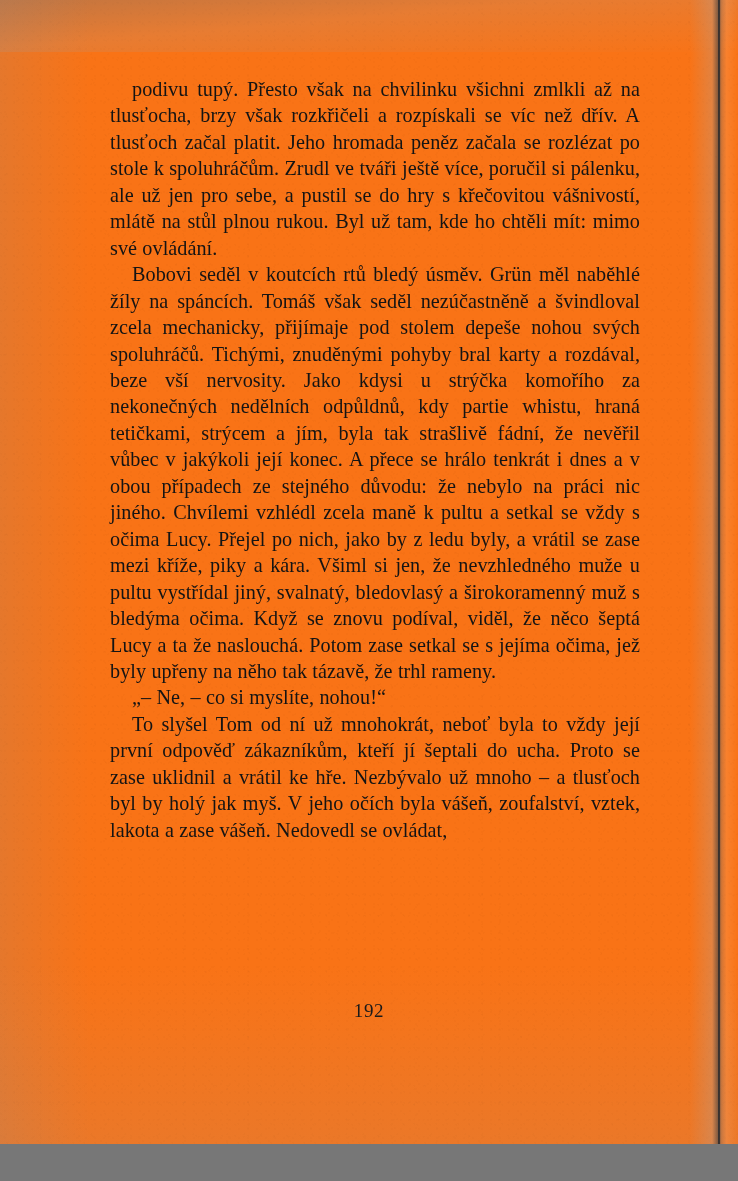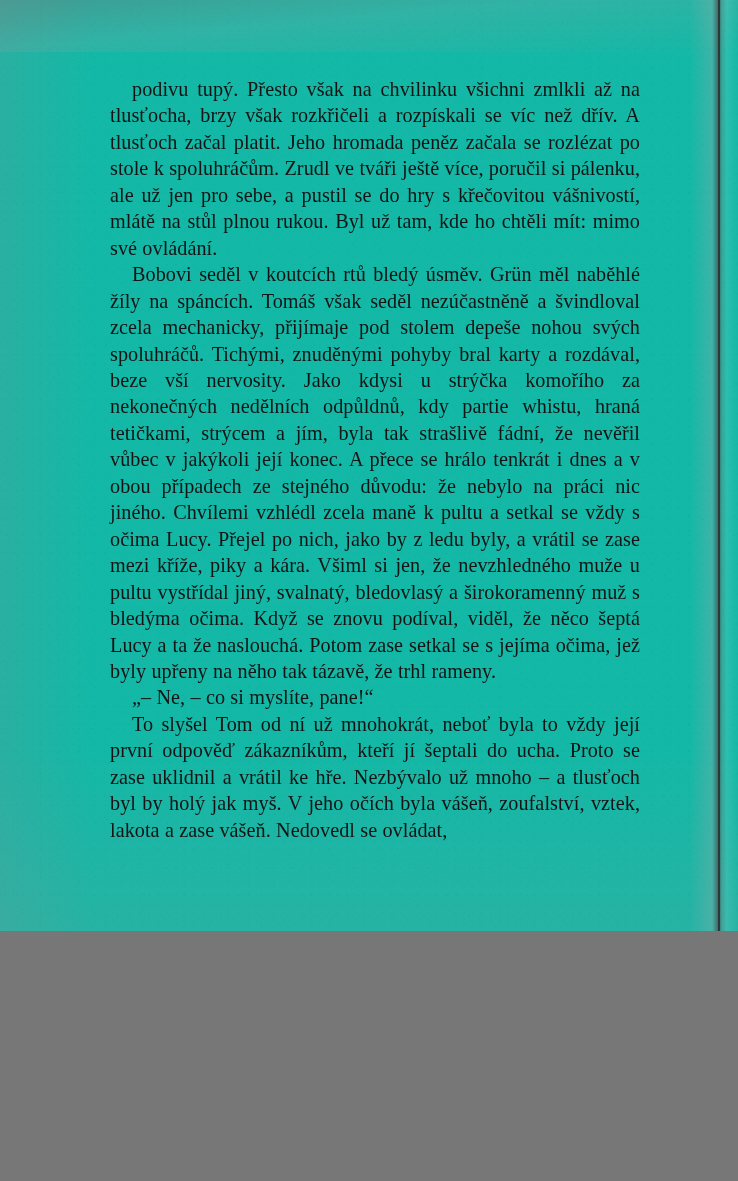--- a/index.html
+++ b/index.html
@@ -3,23 +3,23 @@
 <meta charset="utf-8">
 <style>
   html, body {
     margin: 0;
     padding: 0;
     background: #777;
   }
   .page {
     position: relative;
     width: 738px;
-    height: 931px;
+    height: 1144px;
     overflow: hidden;
-    background: #14b8a6;
+    background: #f97316;
     font-family: "Liberation Serif", "DejaVu Serif", serif;
     color: #141414;
   }
 
   
   .paper-grain {
     position: absolute;
     inset: 0;
     pointer-events: none;
     opacity: .5;
@@ -117,18 +117,19 @@
   <div class="paper-grain"></div>
   <div class="top-shade"></div>
   <div class="left-shade"></div>
   <div class="bottom-shade"></div>
   <div class="edge-shadow"></div>
   <div class="edge-line"></div>
 
   <div class="textblock">
     <p class="para">podivu tupý. Přesto však na chvilinku všichni zmlkli až na tlusťocha, brzy však rozkřičeli a rozpískali se víc než dřív. A tlusťoch začal platit. Jeho hromada peněz začala se rozlézat po stole k spoluhráčům. Zrudl ve tváři ještě více, poručil si pálenku, ale už jen pro sebe, a pustil se do hry s křečovitou vášnivostí, mlátě na stůl plnou rukou. Byl už tam, kde ho chtěli mít: mimo své ovládání.</p>
     <p class="para">Bobovi seděl v koutcích rtů bledý úsměv. Grün měl naběhlé žíly na spáncích. Tomáš však seděl nezúčastněně a švindloval zcela mechanicky, přijímaje pod stolem depeše nohou svých spoluhráčů. Tichými, znuděnými pohyby bral karty a rozdával, beze vší nervosity. Jako kdysi u strýčka komořího za nekonečných nedělních odpůldnů, kdy partie whistu, hraná tetičkami, strýcem a jím, byla tak strašlivě fádní, že nevěřil vůbec v jakýkoli její konec. A přece se hrálo tenkrát i dnes a v obou případech ze stejného důvodu: že nebylo na práci nic jiného. Chvílemi vzhlédl zcela maně k pultu a setkal se vždy s očima Lucy. Přejel po nich, jako by z ledu byly, a vrátil se zase mezi kříže, piky a kára. Všiml si jen, že nevzhledného muže u pultu vystřídal jiný, svalnatý, bledovlasý a širokoramenný muž s bledýma očima. Když se znovu podíval, viděl, že něco šeptá Lucy a ta že naslouchá. Potom zase setkal se s jejíma očima, jež byly upřeny na něho tak tázavě, že trhl rameny.</p>
-    <p class="para">„– Ne, – co si myslíte, pane!“</p>
+    <p class="para">„– Ne, – co si myslíte, nohou!“</p>
     <p class="para">To slyšel Tom od ní už mnohokrát, neboť byla to vždy její první odpověď zákazníkům, kteří jí šeptali do ucha. Proto se zase uklidnil a vrátil ke hře. Nezbývalo už mnoho – a tlusťoch byl by holý jak myš. V jeho očích byla vášeň, zoufalství, vztek, lakota a zase vášeň. Nedovedl se ovládat,</p>
   </div>
 
+  <div class="pagenum">192</div>
 
 </div>
 
 </body></html>

